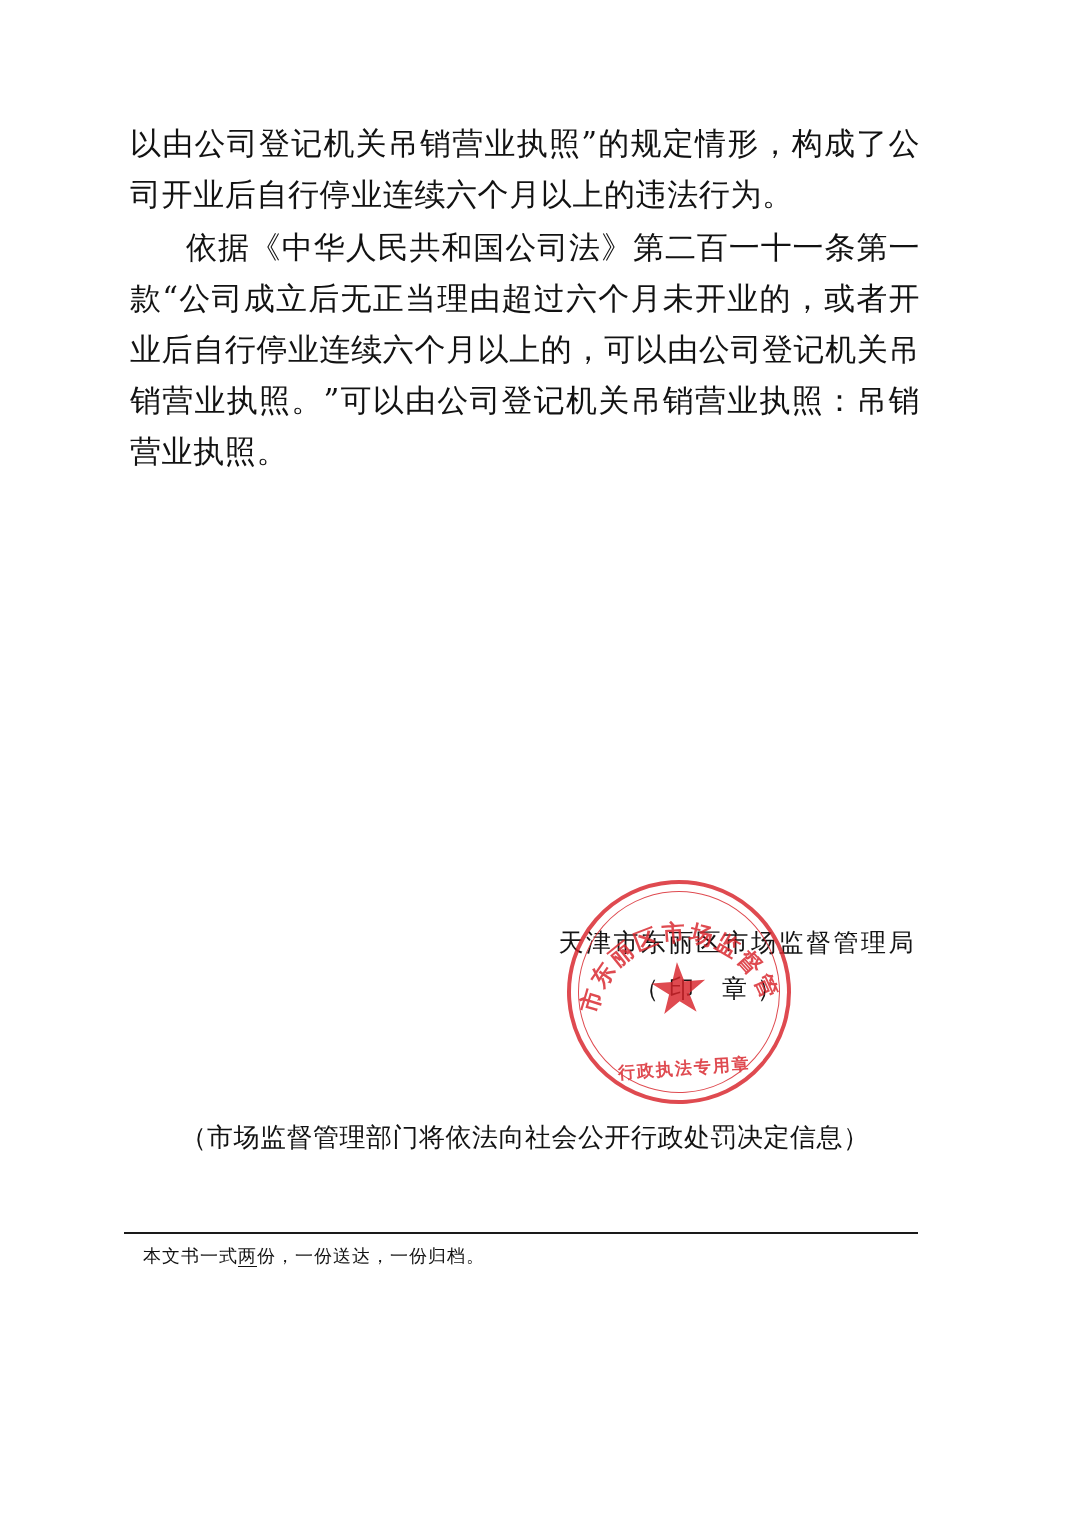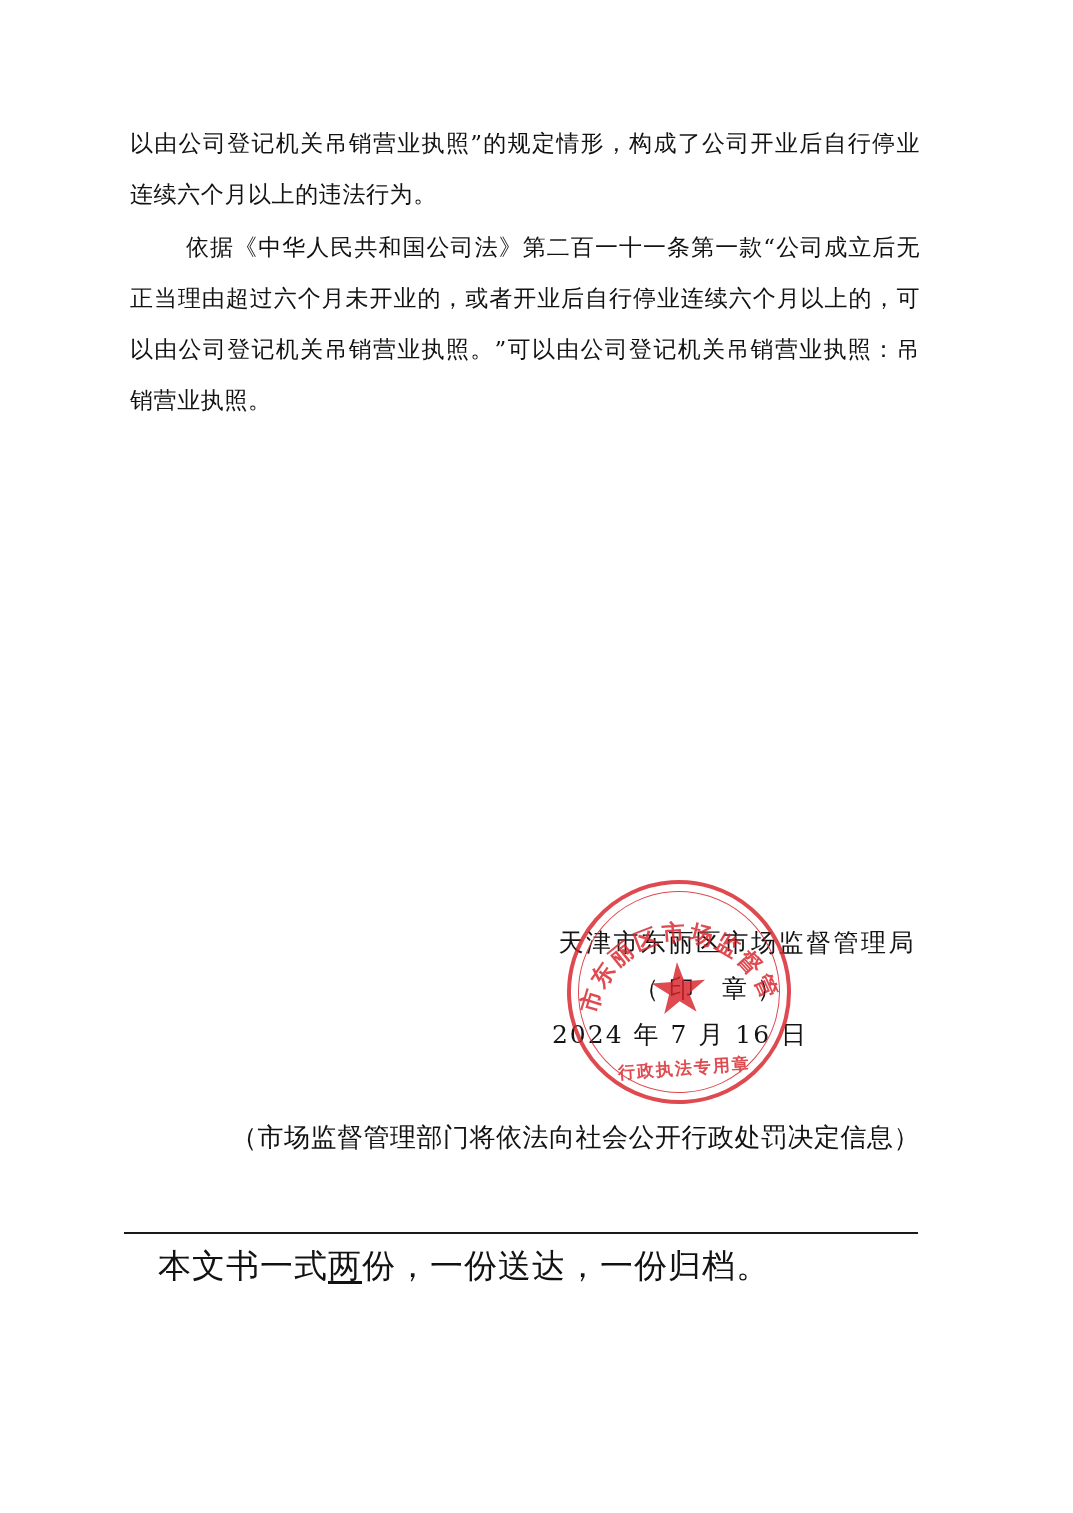--- a/index.html
+++ b/index.html
@@ -24,21 +24,21 @@
 
   .doc-body {
     position: absolute;
     left: 130px;
     top: 118px;
     width: 790px;
   }
 
   p.para {
     margin: 0 0 2px 0;
-    font-size: 23px;
+    font-size: 31px;
     line-height: 51px;
     letter-spacing: 0.6px;
     text-align: justify;
     text-justify: inter-ideograph;
     word-break: break-all;
     color: #121212;
   }
   p.indent {
     text-indent: 56px;
   }
@@ -130,63 +130,61 @@
     font-size: 17px;
     letter-spacing: 2px;
     font-weight: bold;
   }
 
   .notice {
     position: absolute;
     left: 130px;
     top: 1120px;
     width: 790px;
-    text-align: right;
+    text-align: center;
     font-size: 26px;
     letter-spacing: 0.5px;
     color: #121212;
   }
 
   .divider {
     position: absolute;
     left: 124px;
     top: 1232px;
     width: 794px;
     height: 0;
     border-top: 2px solid #1a1a1a;
   }
 
   .footer-note {
     position: absolute;
     left: 143px;
     top: 1244px;
-    font-size: 33px;
+    font-size: 18px;
     letter-spacing: 1px;
     color: #121212;
-    margin-left: 15px;
   }
   .u-mark {
     text-decoration: underline;
     text-underline-offset: 4px;
   }
 </style>
 </head>
 <body>
 
 <div class="page">
 
   <div class="doc-body">
     <p class="para">以由公司登记机关吊销营业执照”的规定情形，构成了公司开业后自行停业连续六个月以上的违法行为。</p>
     <p class="para indent">依据《中华人民共和国公司法》第二百一十一条第一款“公司成立后无正当理由超过六个月未开业的，或者开业后自行停业连续六个月以上的，可以由公司登记机关吊销营业执照。”可以由公司登记机关吊销营业执照：吊销营业执照。</p>
   </div>
 
   <div class="sign-block">
     <div class="sign-line">天津市东丽区市场监督管理局</div>
     <div class="sign-seal-word">（印 章）</div>
-    <div class="sign-date">2024 年 7 月 16 日</div>
   </div>
 
   <div class="seal">
     <div class="seal-inner"></div>
     <svg class="seal-arc" viewBox="0 0 216 216">
       <defs>
         <path id="arcpath" d="M 24,124 A 86,86 0 0 1 192,124" fill="none"></path>
       </defs>
       <text>
         <textPath href="#arcpath" startOffset="50%" text-anchor="middle">天津市东丽区市场监督管理局</textPath>

